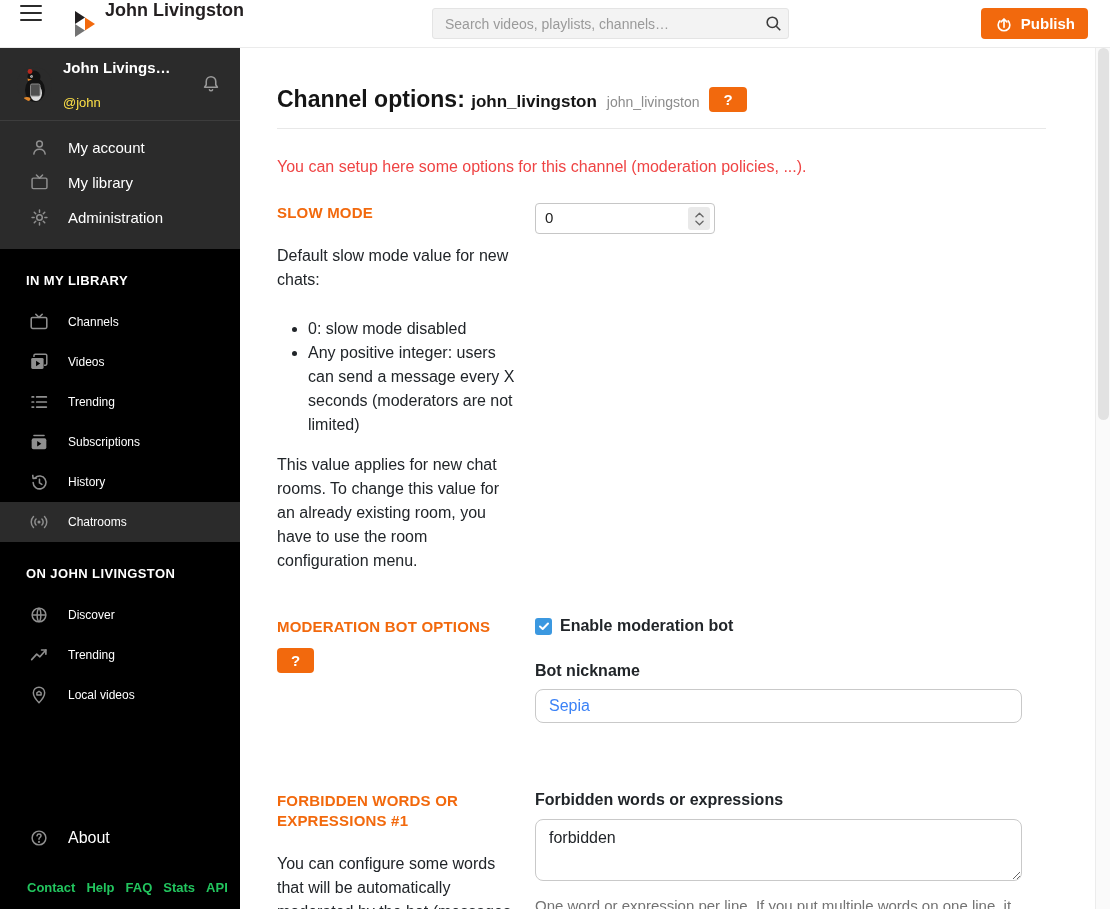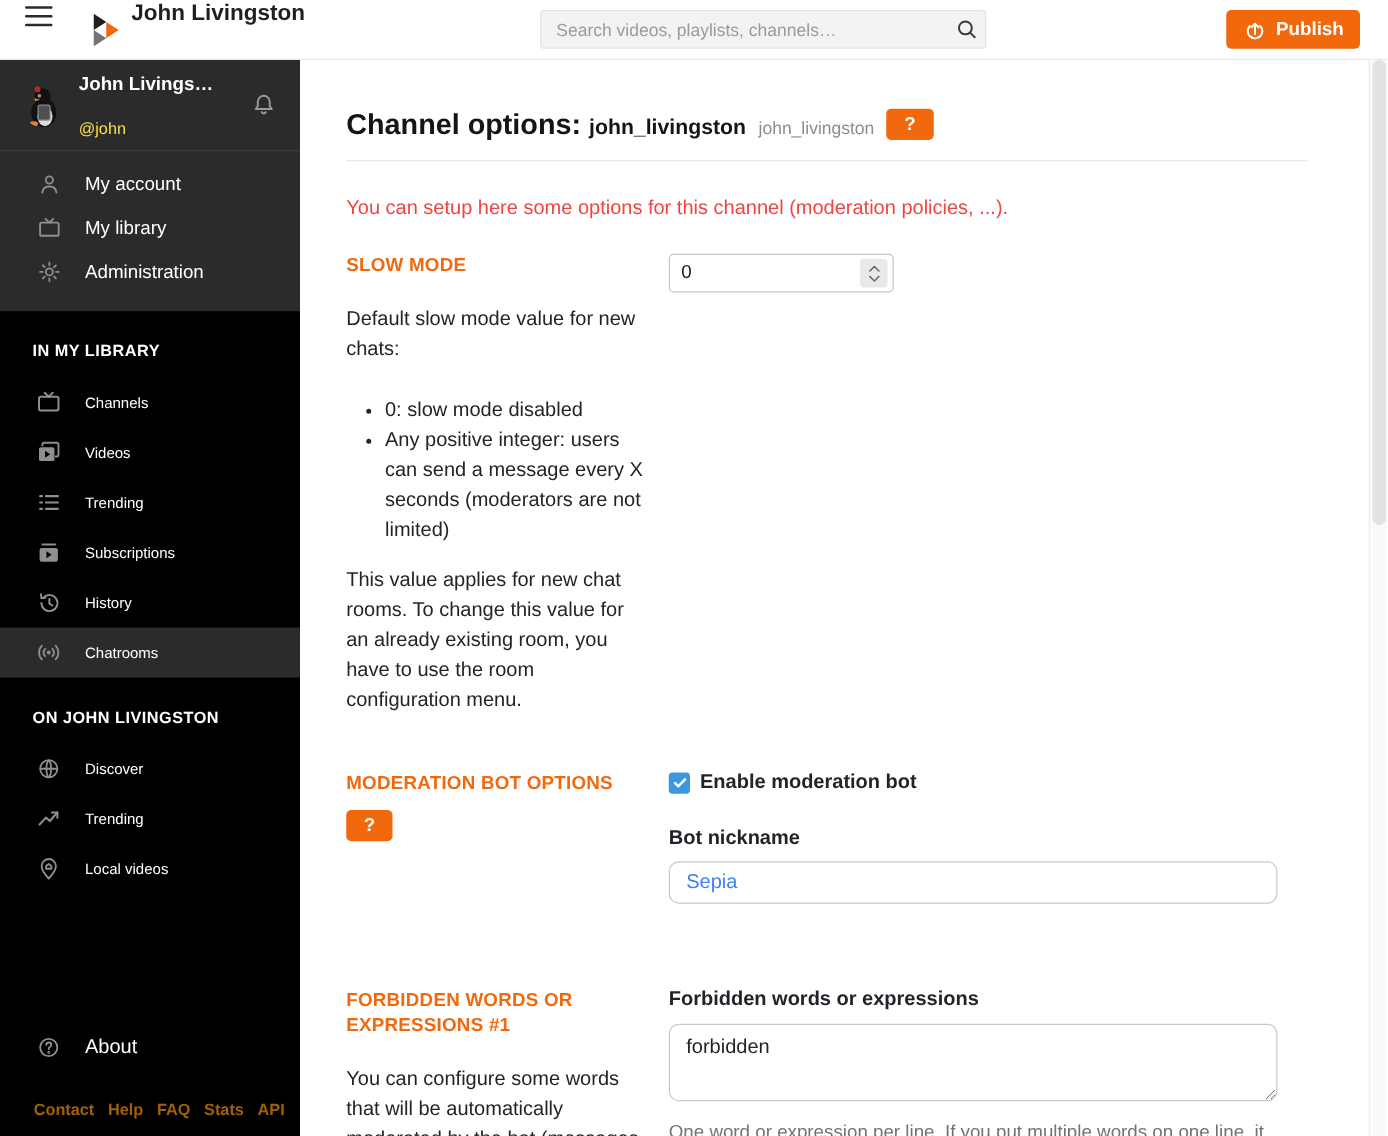--- a/index.html
+++ b/index.html
@@ -60,21 +60,21 @@
   .nav-sections .nav-item { height:40px; font-size:12px; }
   .nav-item .ico { width:24px; height:24px; color:#8f8f8f; flex:none; display:flex; align-items:center; justify-content:center; }
   .nav-item.active { background:#2b2b2b; }
   .section-title {
     font-size:13px; font-weight:700; letter-spacing:.4px; color:#fff;
     padding:24px 26px 14px;
   }
   .sidebar-bottom { margin-top:auto; }
   .footer-links {
     display:flex; gap:11px; padding:22px 26px 14px 27px;
-    font-size:13px; font-weight:600; color:#a16207;
+    font-size:13px; font-weight:600; color:#22c55e;
   }
   .footer-links span { cursor:pointer; }
   
   .main { flex:1; position:relative; background:#fff; overflow:hidden; }
   .main-inner { padding:38px 64px 0 37px; }
   .title-row { display:flex; align-items:center; }
   .page-title { font-size:23px; font-weight:700; color:#151515; }
   .page-title .chan { font-size:17px; }
   .muted-handle { font-size:14px; color:#8c8c8c; margin-left:10px; margin-top:4px; }
   .help-btn {

